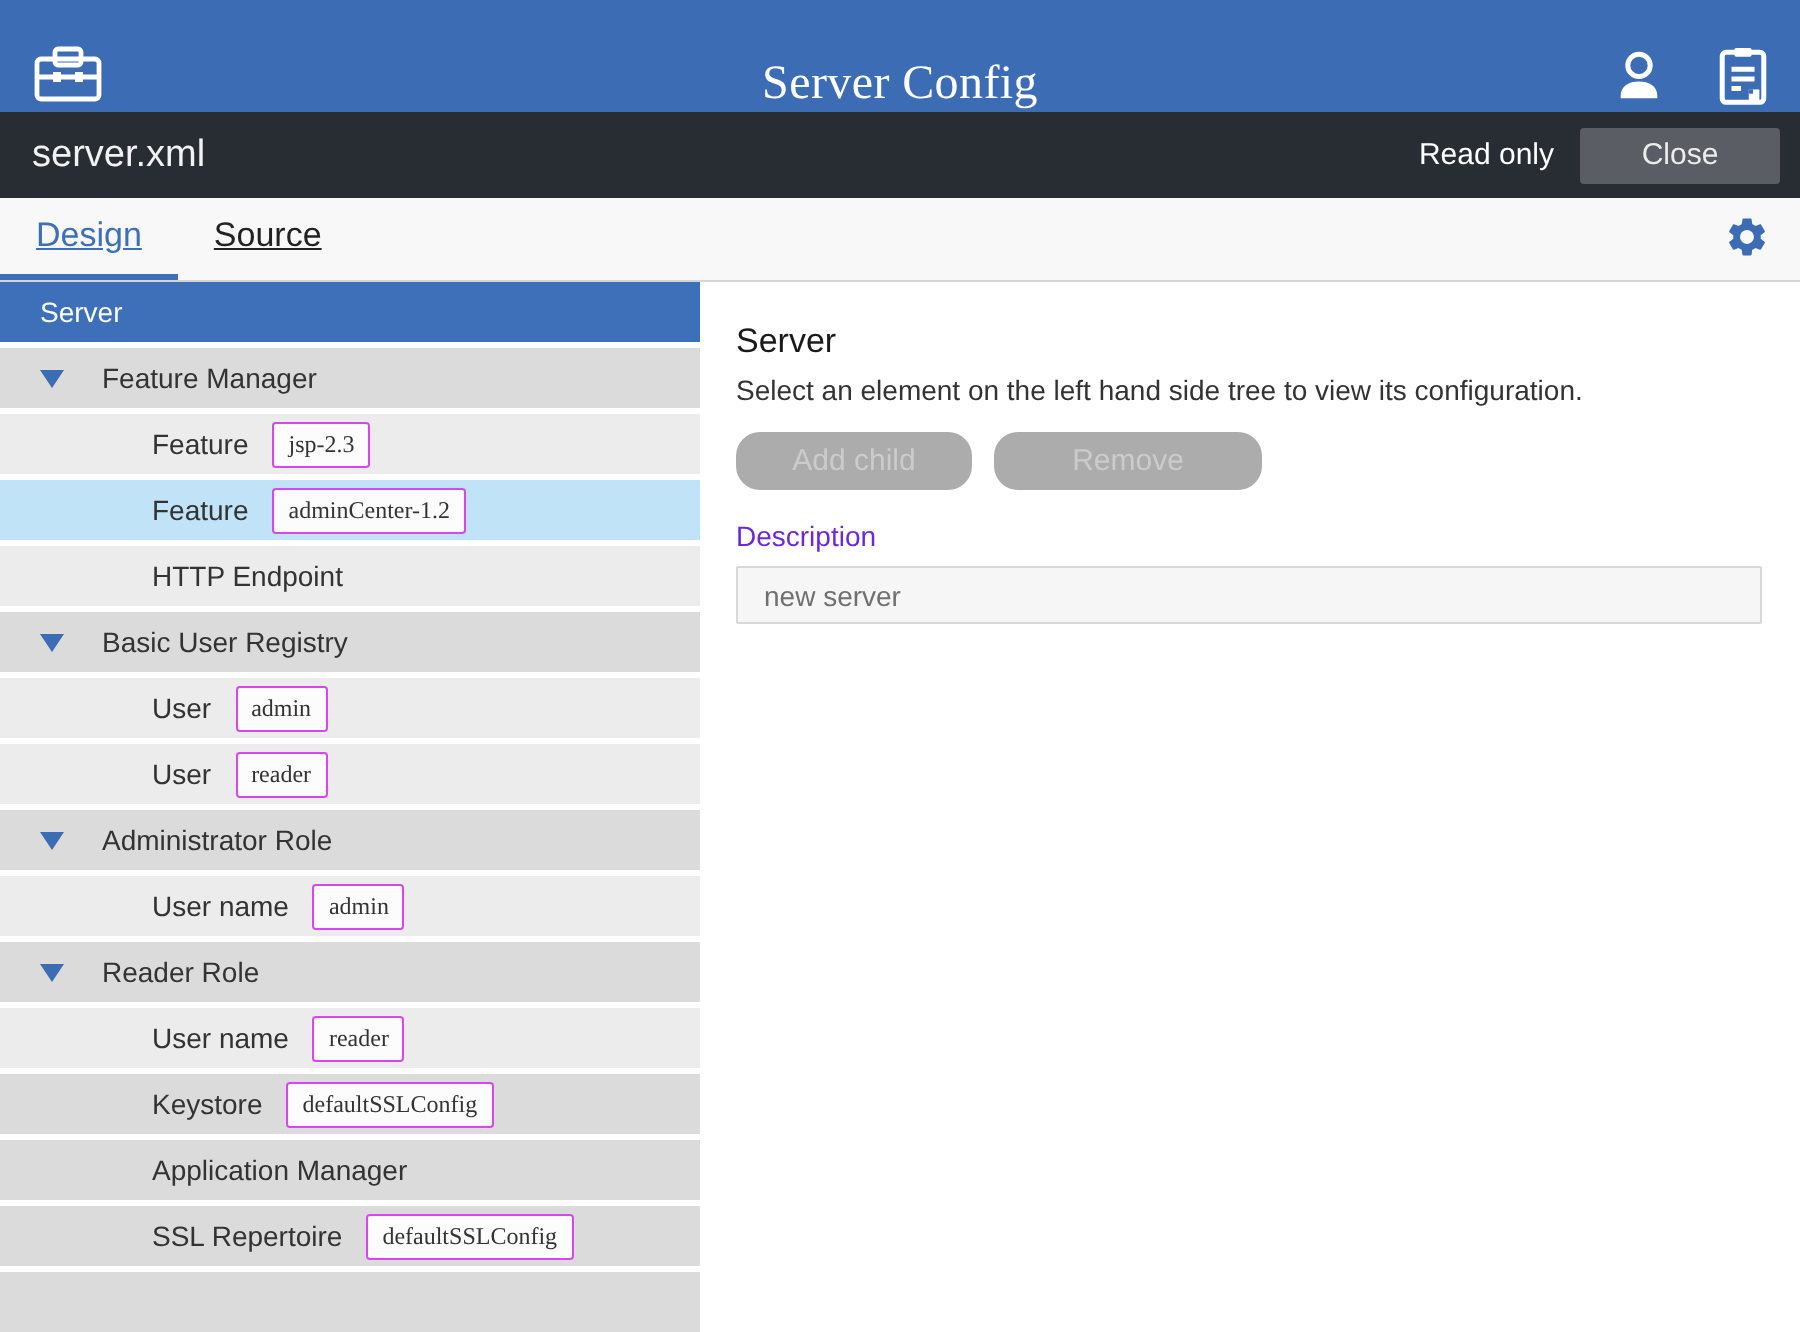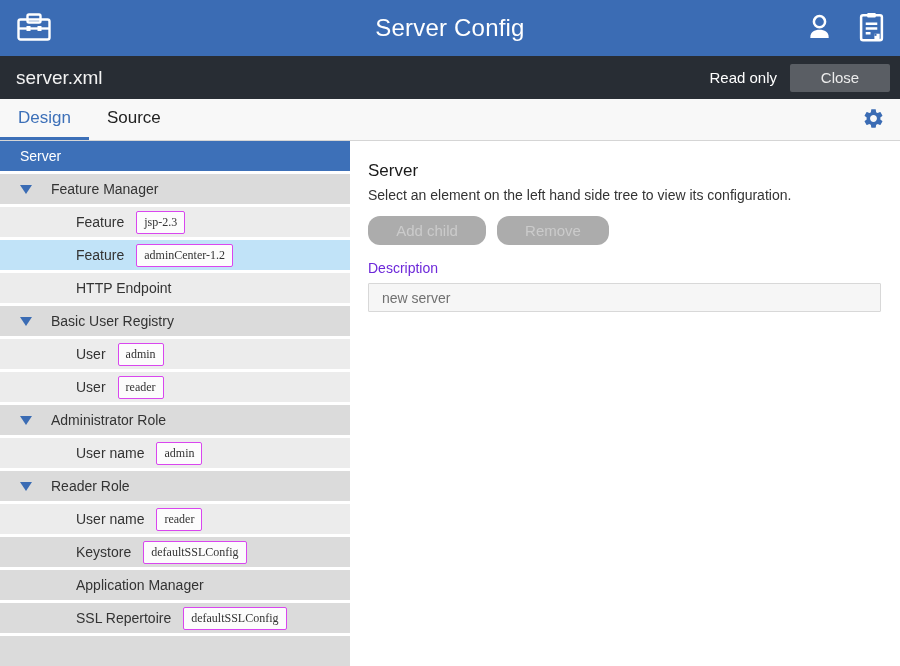--- a/index.html
+++ b/index.html
@@ -1,41 +1,41 @@
 <!DOCTYPE html>
 <html><head>
 <meta charset="utf-8">
 <style>
   * { margin:0; padding:0; box-sizing:border-box; }
   html,body { width:900px; height:666px; overflow:hidden; background:#fff;
     font-family:"Liberation Sans","DejaVu Sans",sans-serif; }
 
   
   .app-header { position:relative; height:56px; background:#3B6CB4;
-    display:flex; align-items:center; padding:0 16px; }
+    display:flex; align-items:flex-end; padding:0 16px;font-family:Liberation Serif, serif; }
   .app-title { position:absolute; left:0; right:0; text-align:center;
     color:#fff; font-size:24px; font-weight:400; letter-spacing:.2px; pointer-events:none; }
   .hdr-btn { background:none; border:none; cursor:pointer; display:flex; align-items:center; padding:0; }
   .hdr-right { margin-left:auto; display:flex; align-items:center; gap:26px; }
 
   
   .file-bar { height:43px; background:#282D34; display:flex; align-items:center;
     padding:0 10px 0 16px; }
   .file-name { color:#F2F2F2; font-size:19px; }
   .file-spacer { flex:1; }
   .readonly-label { color:#fff; font-size:15px; margin-right:13px; }
   .close-btn { width:100px; height:28px; background:#5A5E64; color:#ECECEC;
     border:none; font-size:15px; border-radius:2px; cursor:pointer;
     font-family:inherit; }
 
   
   .tab-bar { height:42px; background:#F8F8F8; border-bottom:1px solid #D5D5D5;
     display:flex; align-items:stretch; }
   .tab { display:flex; align-items:center; padding:0 18px; font-size:17px;
-    color:#222; cursor:pointer; border-bottom:3px solid transparent; }
+    color:#222; cursor:pointer; border-bottom:3px solid transparent;text-decoration:underline; }
   .tab.active { color:#3D70B8; border-bottom-color:#3D70B8; }
   .gear-btn { margin-left:auto; margin-right:15px; background:none; border:none;
     display:flex; align-items:center; cursor:pointer; }
 
   
   .content { display:flex; height:525px; }
 
   
   .tree { width:350px; background:#fff; overflow:hidden; }
   .tree-row { height:30px; margin-bottom:3px; display:flex; align-items:center;
@@ -52,21 +52,21 @@
     border:1px solid #d946ef; border-radius:2px; padding:3px 7px; white-space:nowrap;font-family:Liberation Serif, serif; }
   .tree-filler { height:30px; background:#DBDBDB; }
 
   
   .detail { flex:1; padding:12px 19px 0 18px; }
   .detail-heading { font-size:17px; font-weight:400; color:#1A1A1A; margin:8px 0 6px; }
   .detail-instruction { font-size:14px; color:#333; }
   .btn-row { margin-top:13px; display:flex; gap:11px; }
   .gray-btn { width:118px; height:29px; background:#ACACAC; color:#CBCBCB;
     border:none; font-size:15px; font-family:inherit; border-radius:12px; }
-  .gray-btn.remove { width:112px; }
+  .gray-btn.remove { width:134px; }
   .desc-label { margin-top:15px; font-size:14px; color:#6d28d9; }
   .desc-input { display:block; margin-top:7px; width:100%; height:29px;
     background:#F6F6F6; border:1px solid #D8D8D8; border-radius:1px;
     color:#707070; font-size:14px; padding-left:13px; font-family:inherit; }
 </style>
 </head>
 <body>
 
 <div class="app-header">
   <button class="hdr-btn">

